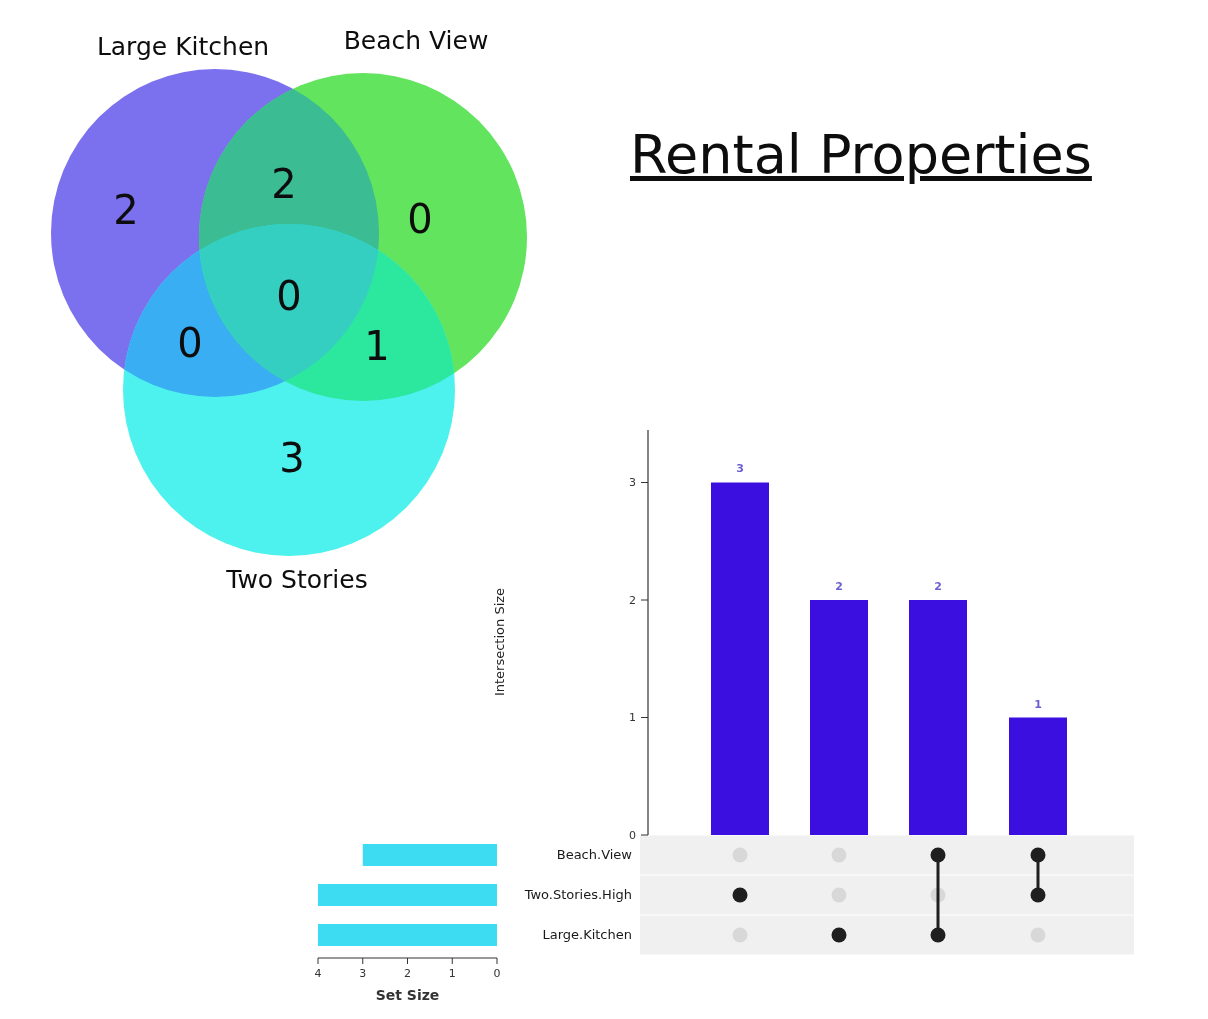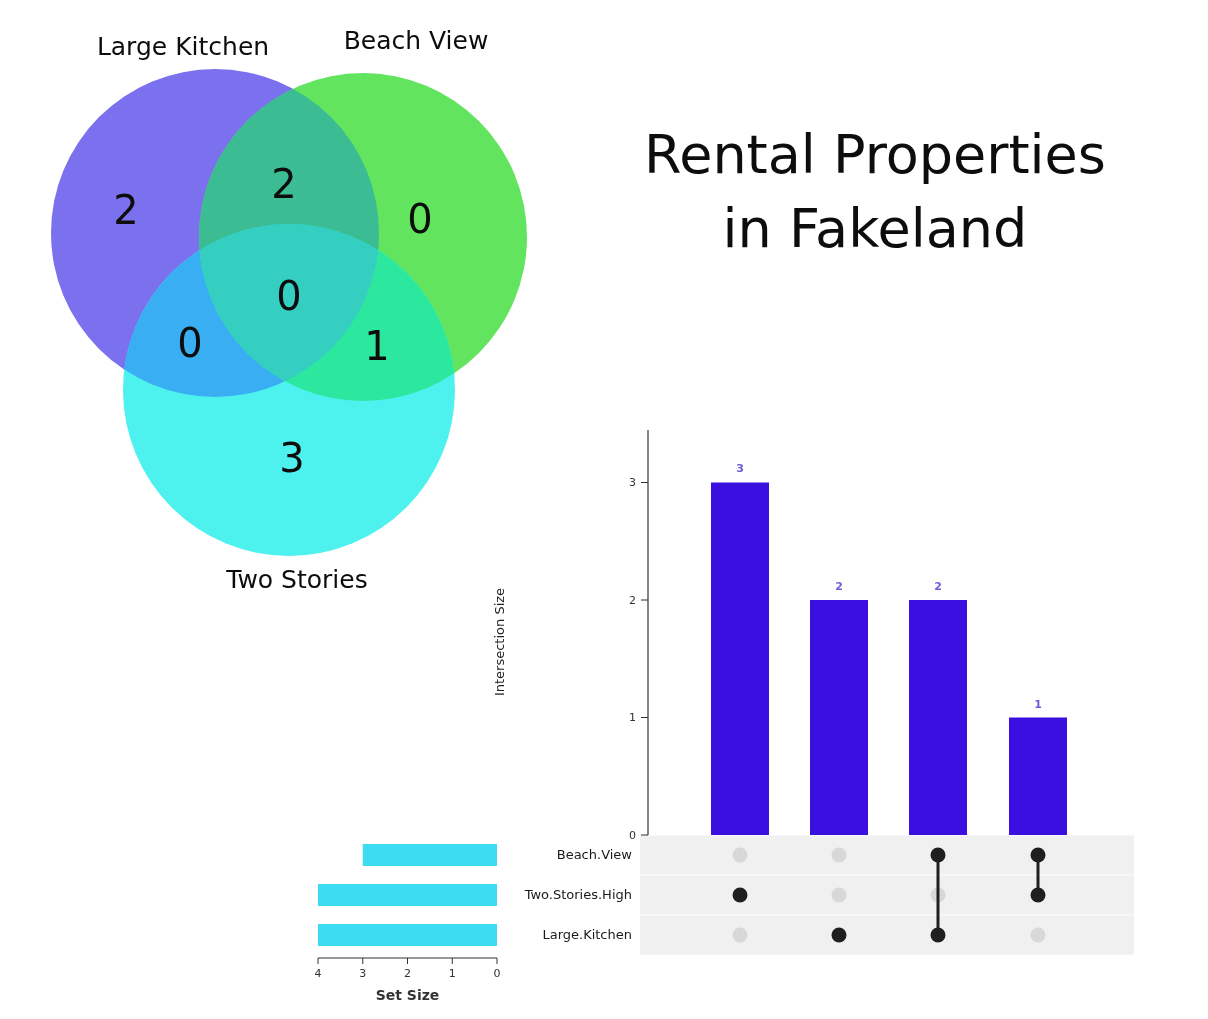--- a/index.html
+++ b/index.html
@@ -9,27 +9,27 @@
     height: 1019px;
     background: #ffffff;
     font-family: "DejaVu Sans", sans-serif;
     overflow: hidden;
     padding-left: 35px;
   }
   .venn-svg { position: absolute; left: 0; top: 0; }
   .upset-svg { position: absolute; left: 300px; top: 420px; }
   .chart-title {
     position: absolute;
-    left: 610px;
+    left: 630px;
     top: 118px;
     width: 530px;
-    text-align: center;
     font-size: 54px;
     line-height: 74px;
     color: #0d0d0d;
+    text-decoration: underline;
   }
   .venn-label { font-size: 25px; fill: #0d0d0d; }
   .venn-count { font-size: 40px; fill: #0d0d0d; }
   .axis-line { stroke: #333333; stroke-width: 1.2; fill: none; }
   .tick-line { stroke: #333333; stroke-width: 1; }
   .tick-label { font-size: 11px; fill: #333333; }
   .bar-value { font-size: 11px; font-weight: bold; }
   .row-label { font-size: 13px; fill: #1a1a1a; }
   .ylabel { font-size: 13px; fill: #222222; }
   .xlabel { font-size: 14px; font-weight: bold; fill: #333333; }
@@ -73,21 +73,20 @@
     <text x="284" y="198" text-anchor="middle" class="venn-count">2</text>
     <text x="420" y="233" text-anchor="middle" class="venn-count">0</text>
     <text x="289" y="310" text-anchor="middle" class="venn-count">0</text>
     <text x="190" y="357" text-anchor="middle" class="venn-count">0</text>
     <text x="377" y="360" text-anchor="middle" class="venn-count">1</text>
     <text x="292" y="472" text-anchor="middle" class="venn-count">3</text>
   </svg>
 
   <div class="chart-title">
     <div>Rental Properties</div>
-    <div>in Fakeland</div>
   </div>
 
   <svg class="upset-svg" width="840" height="599" viewBox="0 0 840 599">
 
     <rect x="340" y="415.5" width="494" height="39" class="stripe"></rect>
     <rect x="340" y="455.5" width="494" height="39" class="stripe"></rect>
     <rect x="340" y="495.5" width="494" height="39" class="stripe"></rect>
 
     <line x1="348" y1="10" x2="348" y2="415" class="axis-line"></line>
     <line x1="341" y1="415" x2="348" y2="415" class="tick-line"></line>

